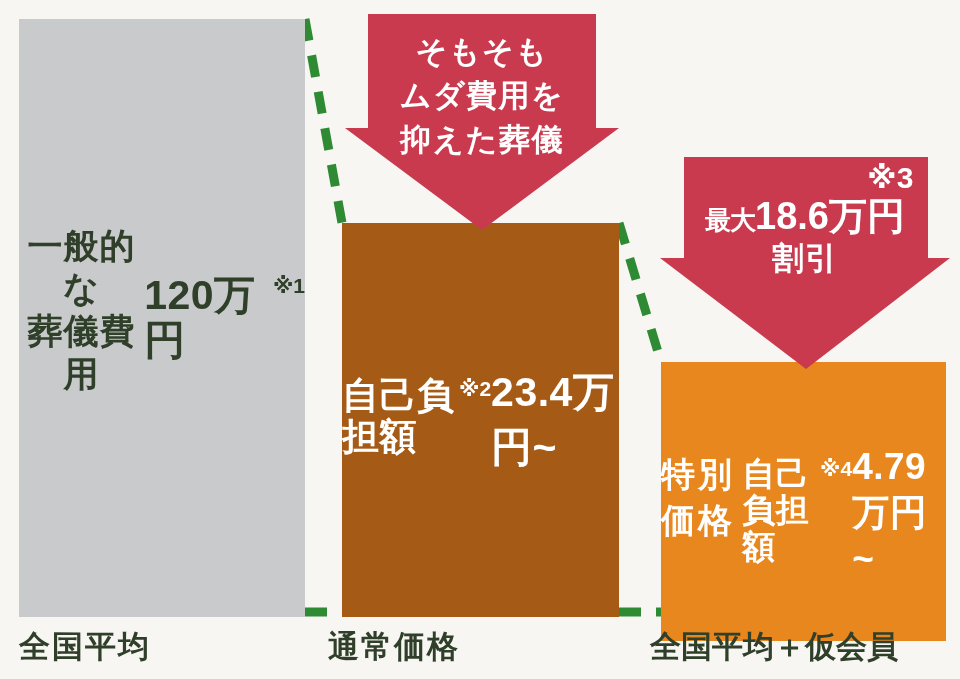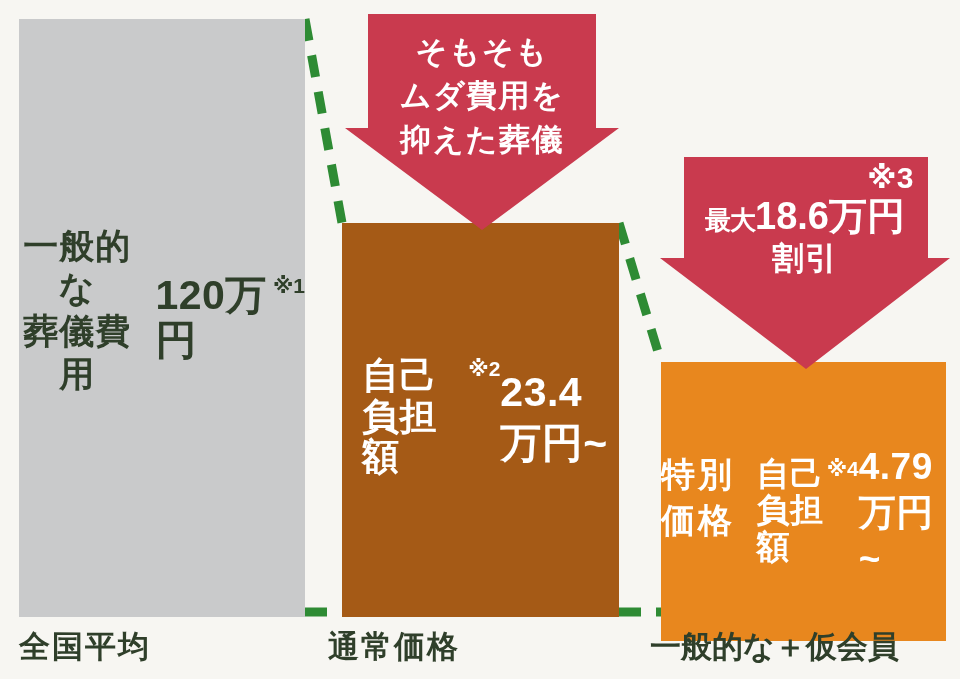--- a/index.html
+++ b/index.html
@@ -64,21 +64,20 @@
     white-space: pre-line;
   }
   .dark-text { color: #2f3f2a; }
   .light-text { color: #ffffff; }
 
   .amount-line {
     display: flex;
     align-items: flex-start;
     justify-content: space-between;
     line-height: 1.1;
-    margin-left: 20px;
   }
   .amount-big {
     font-size: 40px;
     font-weight: bold;
     letter-spacing: 0.5px;
   }
   .ref-mark {
     font-size: 21px;
     font-weight: bold;
     line-height: 1;
@@ -248,15 +247,15 @@
       <span class="disc-mark">※3</span>
       <span class="disc-row2">
         <span class="disc-small">最大</span><span class="disc-big">18.6万円</span>
       </span>
       <span class="disc-row3">割引</span>
     </div>
   </div>
 
   <div class="cat-label cat-average">全国平均</div>
   <div class="cat-label cat-regular">通常価格</div>
-  <div class="cat-label cat-special">一般的な＋仮会員</div>
+  <div class="cat-label cat-special">全国平均＋仮会員</div>
 
 </div>
 
 </body></html>

